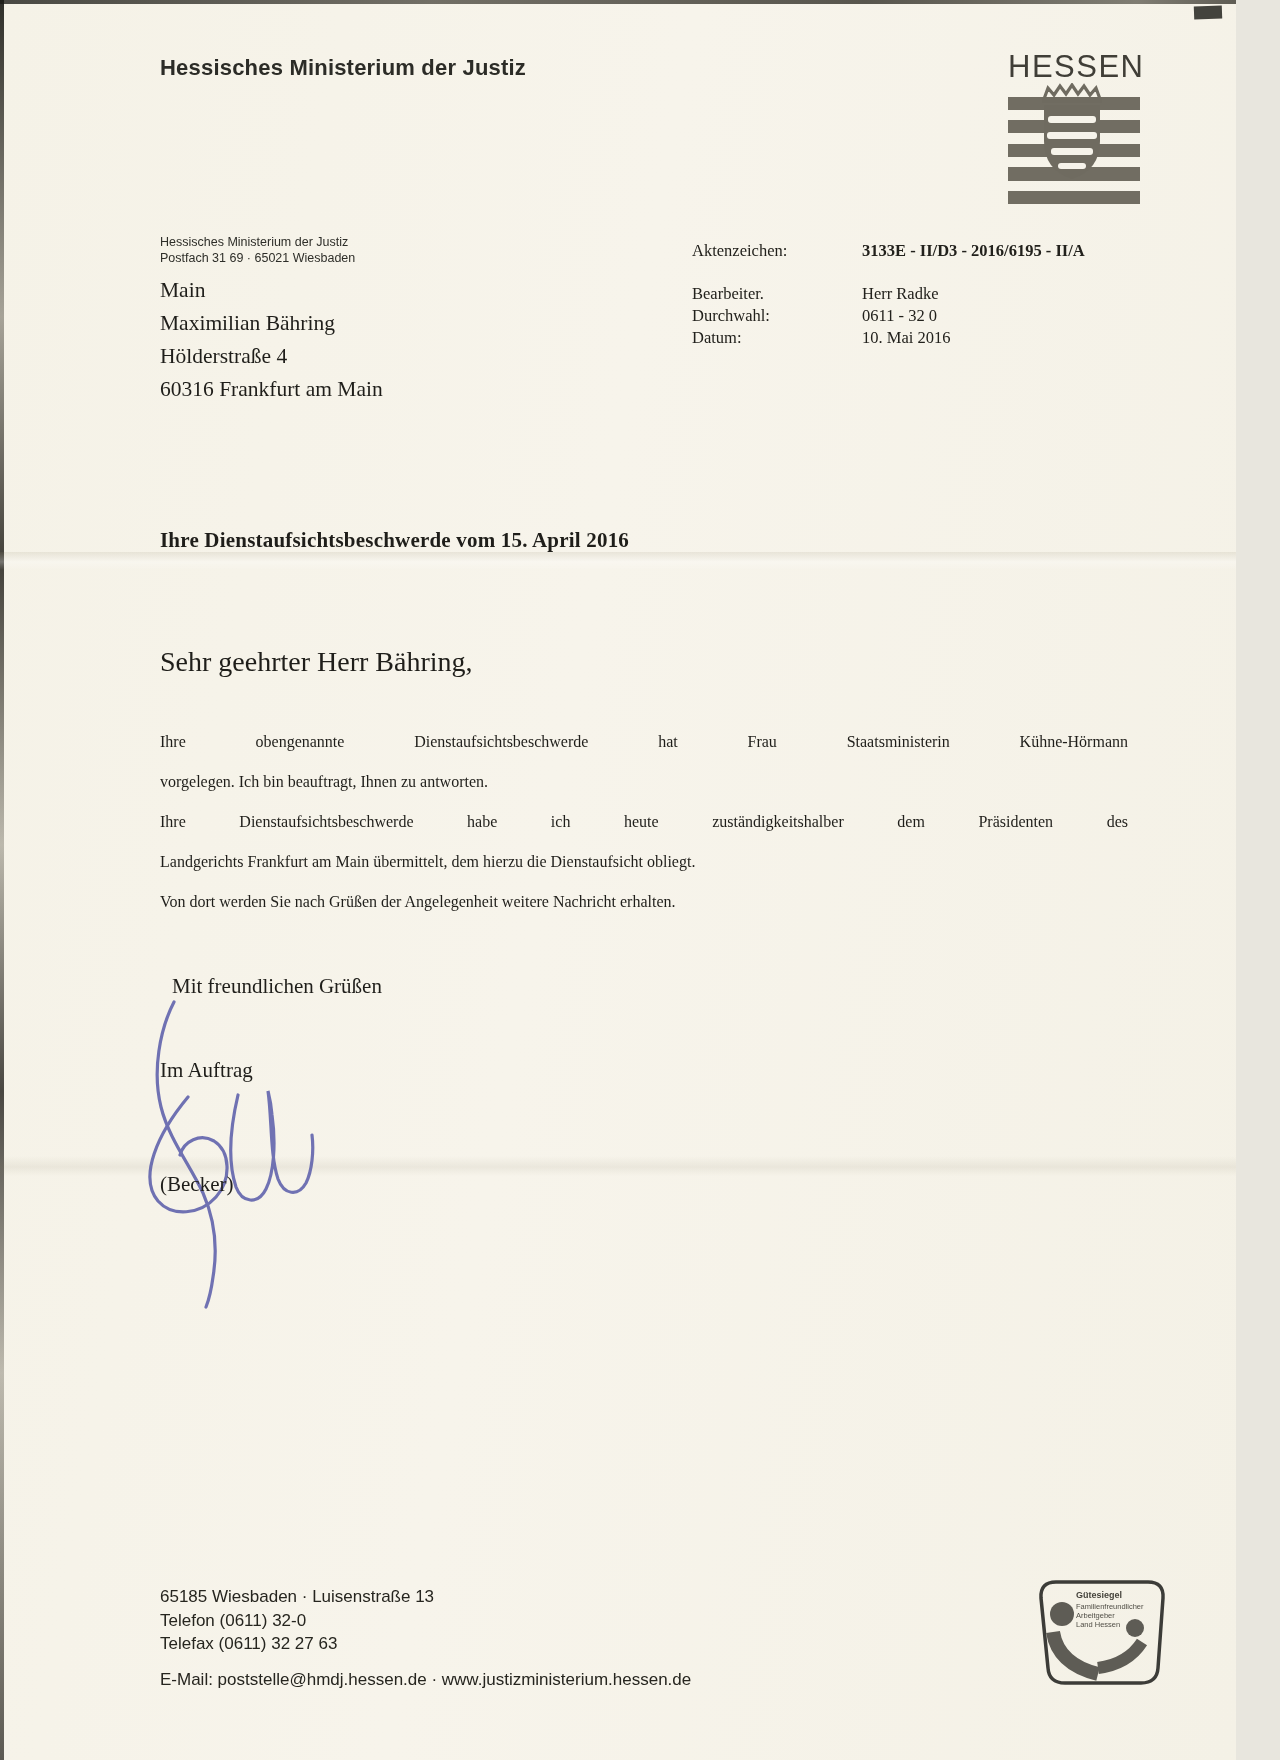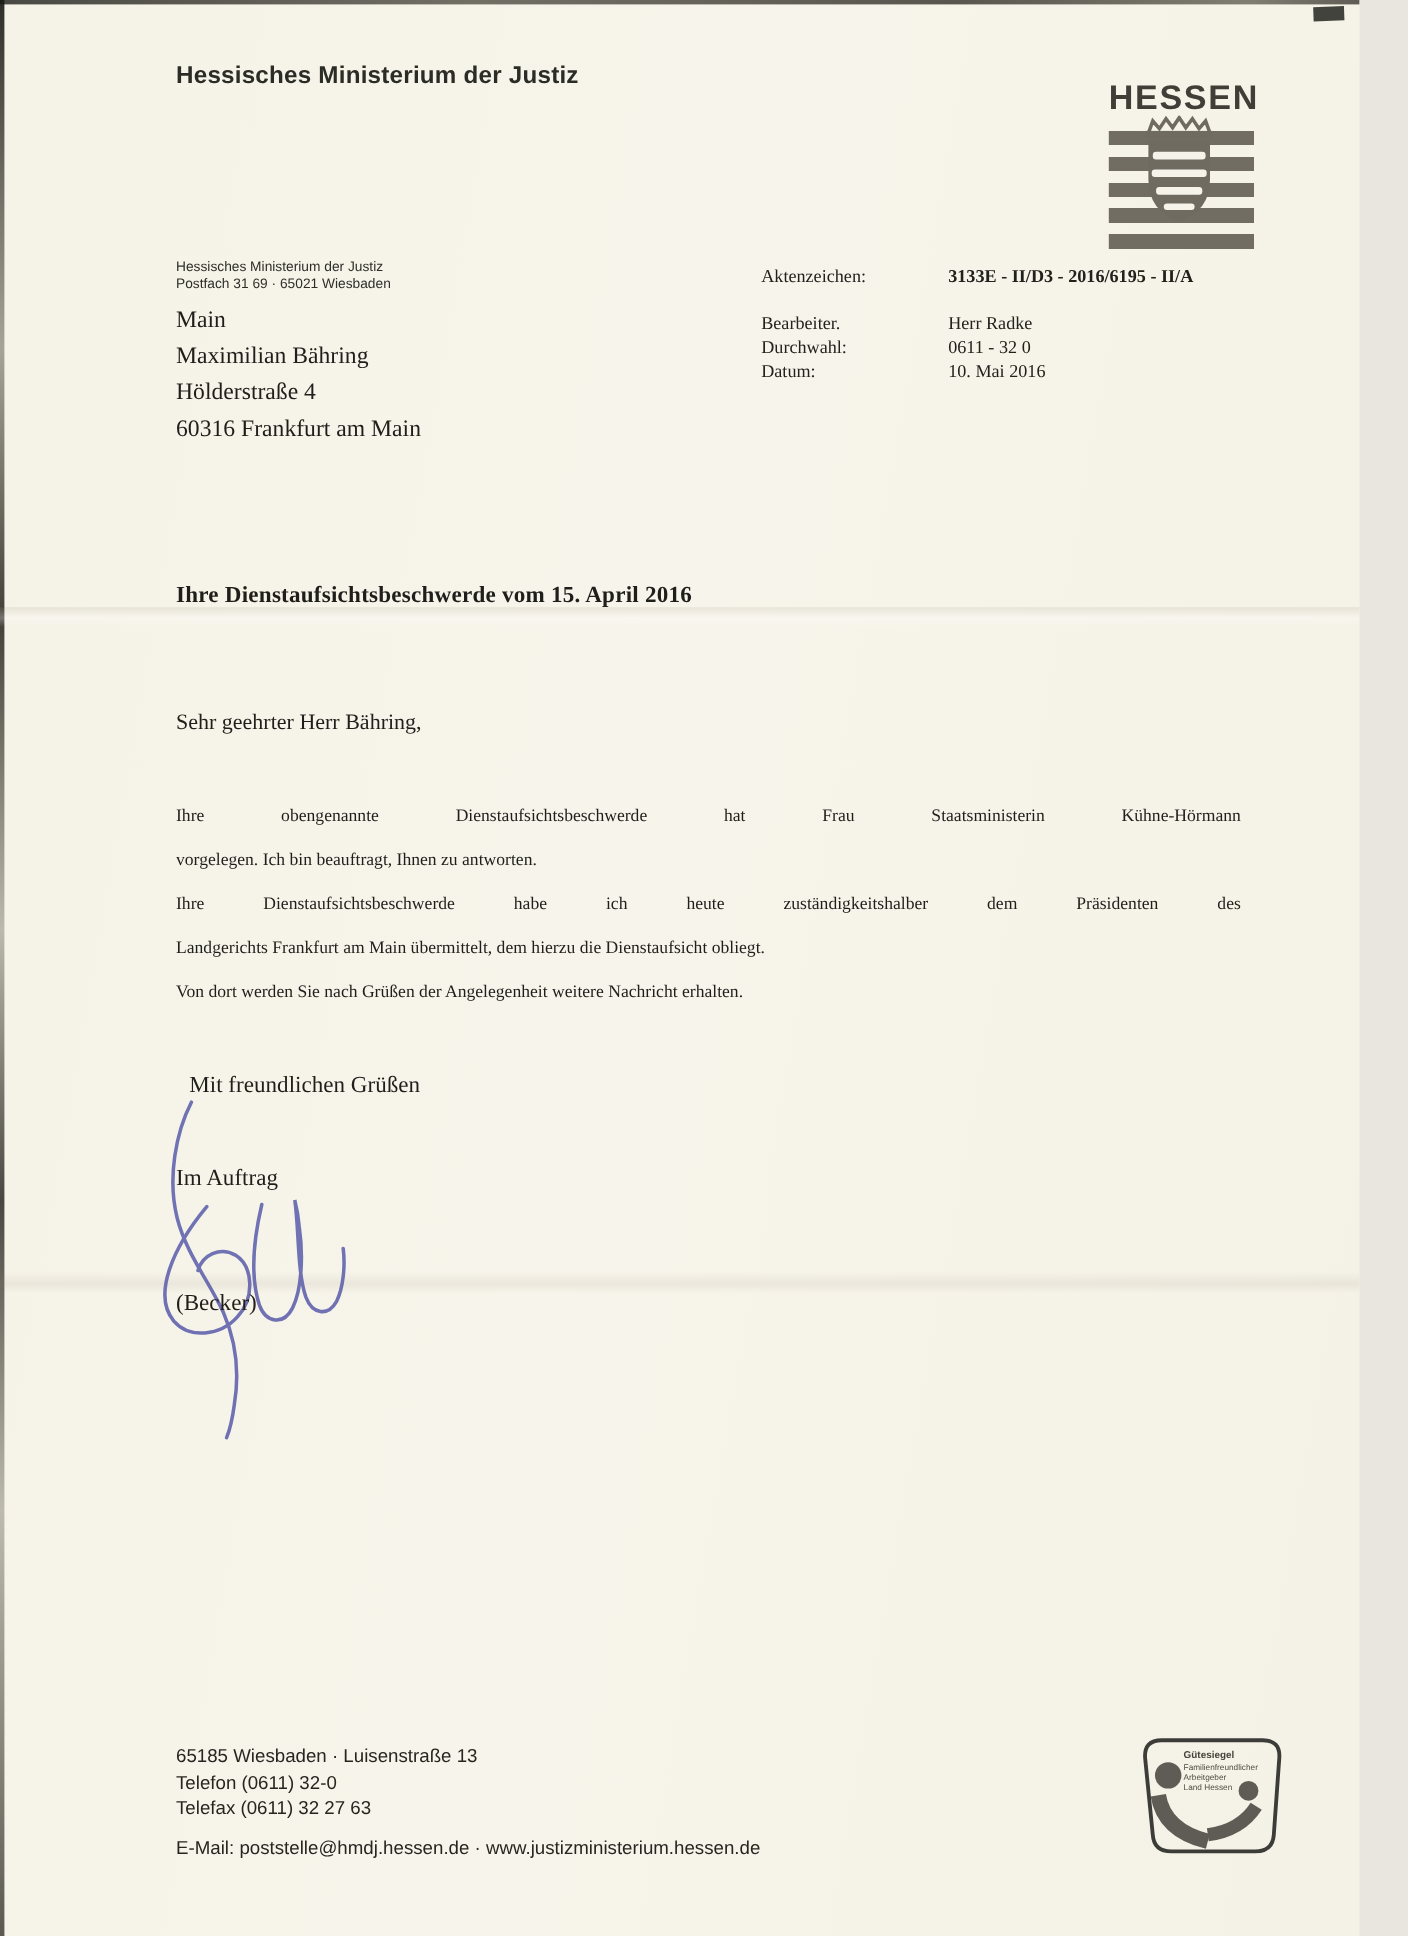--- a/index.html
+++ b/index.html
@@ -15,42 +15,42 @@
     background:linear-gradient(to bottom,rgba(25,25,20,.9),rgba(70,66,55,.45) 18%,rgba(35,33,27,.85) 32%,rgba(80,76,62,.35) 48%,rgba(30,28,24,.8) 62%,rgba(85,80,66,.35) 78%,rgba(40,38,32,.75));}
   .corner-mark{position:absolute;top:6px;right:14px;width:28px;height:13px;background:#30302a;transform:rotate(-2deg);opacity:.9;}
   .crease{position:absolute;left:0;width:100%;pointer-events:none;}
   .crease-1{top:552px;height:18px;background:linear-gradient(to bottom,rgba(135,125,95,.13),rgba(255,255,255,.28) 55%,rgba(0,0,0,0));}
   .crease-2{top:1156px;height:20px;background:linear-gradient(to bottom,rgba(0,0,0,0),rgba(130,120,95,.10) 55%,rgba(0,0,0,0));}
 
   
   .ministry-title{position:absolute;left:160px;top:55px;
     font-family:"Liberation Sans",sans-serif;font-weight:bold;font-size:22px;color:#2c2c27;letter-spacing:.2px;}
   .logo{position:absolute;left:1008px;top:50px;width:140px;}
-  .logo-wordmark{font-family:"Liberation Sans",sans-serif;font-size:31px;font-weight:700;
-    color:#403e37;letter-spacing:1.5px;line-height:34px;white-space:nowrap;margin-top:22px;}
+  .logo-wordmark{font-family:"Liberation Sans",sans-serif;font-size:31px;font-weight:400;
+    color:#403e37;letter-spacing:1.5px;line-height:34px;white-space:nowrap;}
   .logo-stripes{position:relative;margin-top:13px;width:132px;height:110px;
     background:repeating-linear-gradient(to bottom,#716d62 0 13px,rgba(0,0,0,0) 13px 23.5px);}
   .logo-shield{position:absolute;left:26px;top:-14px;}
 
   
   .sender-line{position:absolute;left:160px;top:234px;font-family:"Liberation Sans",sans-serif;
     font-size:12.5px;line-height:16px;color:#2e2e29;}
   .recipient{position:absolute;left:160px;top:274px;font-size:21.5px;line-height:33px;}
 
   
   .ref-block{position:absolute;left:692px;top:240px;font-size:16.5px;color:#22211c;}
   .ref-row{display:flex;line-height:22px;}
   .ref-row-first{margin-bottom:21px;}
   .ref-label{width:170px;flex:0 0 170px;}
   .ref-value{white-space:nowrap;}
   .bold{font-weight:bold;}
 
   
   .subject{position:absolute;left:160px;top:528px;font-size:21px;font-weight:bold;letter-spacing:.2px;}
-  .salutation{position:absolute;left:160px;top:646px;font-size:20px;}
+  .salutation{position:absolute;left:160px;top:646px;font-size:28px;}
   .body-text{position:absolute;left:160px;top:722px;width:968px;font-size:16px;line-height:40px;}
   .line-justify{text-align:justify;text-align-last:justify;}
   .line-left{text-align:left;}
 
   .closing{position:absolute;left:172px;top:974px;font-size:21px;}
   .on-behalf{position:absolute;left:160px;top:1058px;font-size:21px;}
   .signer{position:absolute;left:160px;top:1172px;font-size:21px;}
   .signature{position:absolute;left:130px;top:985px;pointer-events:none;}
 
   

